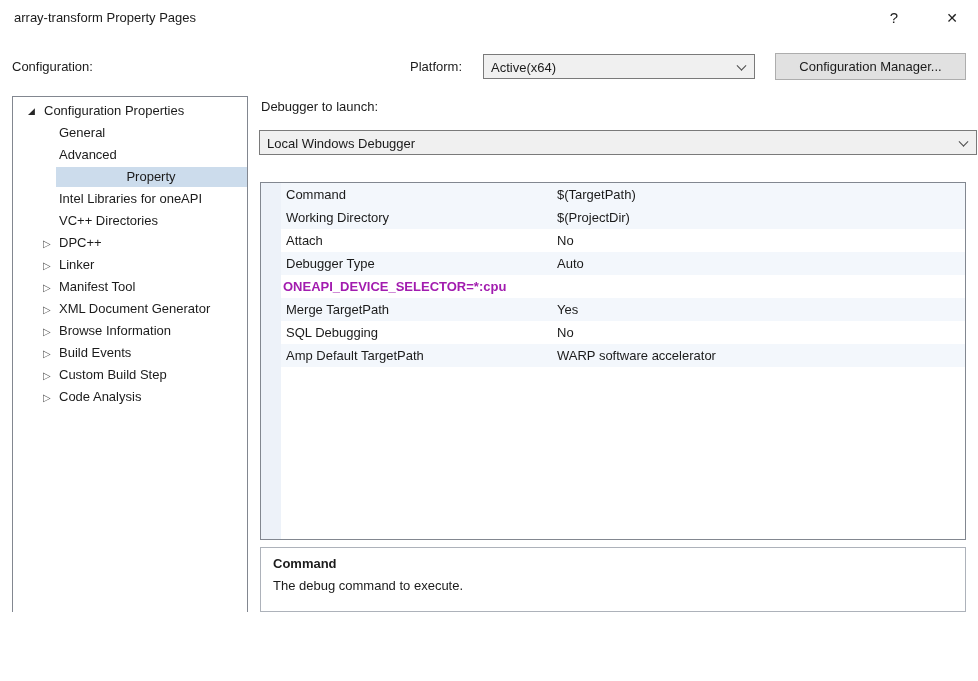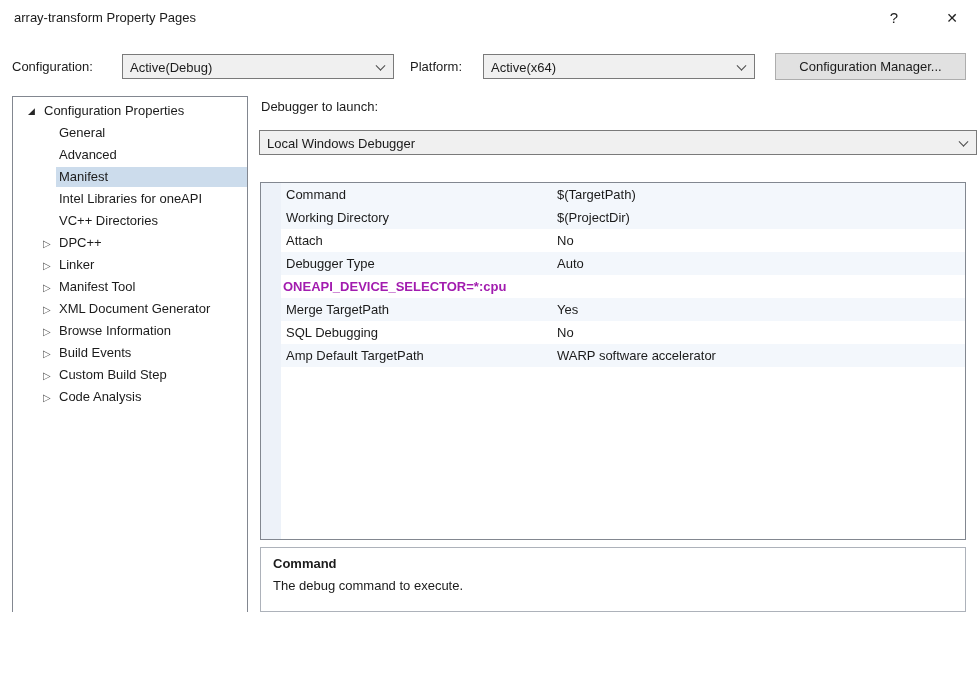--- a/index.html
+++ b/index.html
@@ -35,21 +35,21 @@
   
   .treepanel { position: absolute; left: 12px; top: 96px; width: 236px; height: 526px;
                border: 1px solid var(--panel-border, #828790); background: #fff;
                padding-top: 3px; overflow: hidden; }
   .tree-row { display: flex; align-items: center; height: 22px; white-space: nowrap; }
   .tree-row.root { padding-left: 15px; }
   .tree-row.child { padding-left: 46px; }
   .tree-row.child.has-expander { padding-left: 30px; }
   .expander { width: 16px; flex: 0 0 16px; font-size: 9px; color: #262626; }
   .expander.collapsed { color: #5a5a5a; font-size: 10px; }
-  .tree-label { padding: 2px 4px 3px 3px; margin-left: -3px; }
+  .tree-label { padding: 2px 4px 3px 3px; margin-left: -3px; text-align: center; }
   .tree-row.selected .tree-label { flex: 1; background: var(--tree-selection, #ccdcec); }
 
   
   .main-label { position: absolute; left: 261px; top: 99px; }
   .debugger-combo { left: 259px; top: 130px; width: 718px; }
 
   .grid { position: absolute; left: 260px; top: 182px; width: 706px; height: 358px;
           border: 1px solid var(--panel-border, #828790); background: #fff; }
   .grid-gutter { position: absolute; left: 0; top: 0; bottom: 0; width: 20px;
                  background: var(--grid-gutter, #edf2f9); }
@@ -80,24 +80,20 @@
 <div class="dialog">
 
   <div class="titlebar">
     <span class="title">array-transform Property Pages</span>
     <span class="tb-btn help">?</span>
     <span class="tb-btn close">✕</span>
   </div>
 
   <div class="configbar">
     <span class="cfg-lbl" style="left:12px">Configuration:</span>
-    <div class="combo" style="left:122px; top:6px; width:272px">
-      <span class="combo-text">Active(Debug)</span>
-      <span class="chev"></span>
-    </div>
     <span class="cfg-lbl" style="left:410px">Platform:</span>
     <div class="combo" style="left:483px; top:6px; width:272px">
       <span class="combo-text">Active(x64)</span>
       <span class="chev"></span>
     </div>
     <div class="cfgmgr">Configuration Manager...</div>
   </div>
 
   <div class="treepanel">
     <div class="tree-row root">
@@ -105,21 +101,21 @@
       <span class="tree-label">Configuration Properties</span>
     </div>
     <div>
         <div class="tree-row child">
           <span class="tree-label">General</span>
         </div>
         <div class="tree-row child">
           <span class="tree-label">Advanced</span>
         </div>
         <div class="tree-row child selected">
-          <span class="tree-label">Manifest</span>
+          <span class="tree-label">Property</span>
         </div>
         <div class="tree-row child">
           <span class="tree-label">Intel Libraries for oneAPI</span>
         </div>
         <div class="tree-row child">
           <span class="tree-label">VC++ Directories</span>
         </div>
         <div class="tree-row child has-expander">
           <span class="expander collapsed">▷</span>
           <span class="tree-label">DPC++</span>

